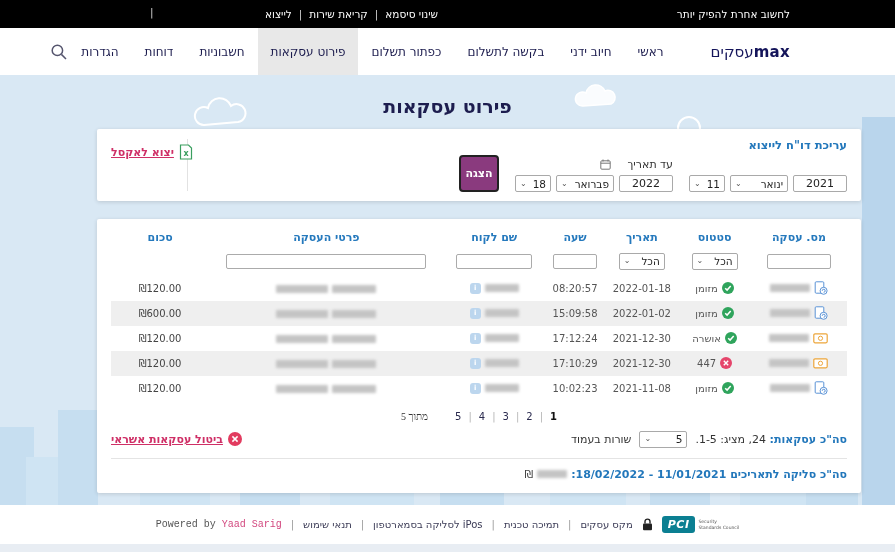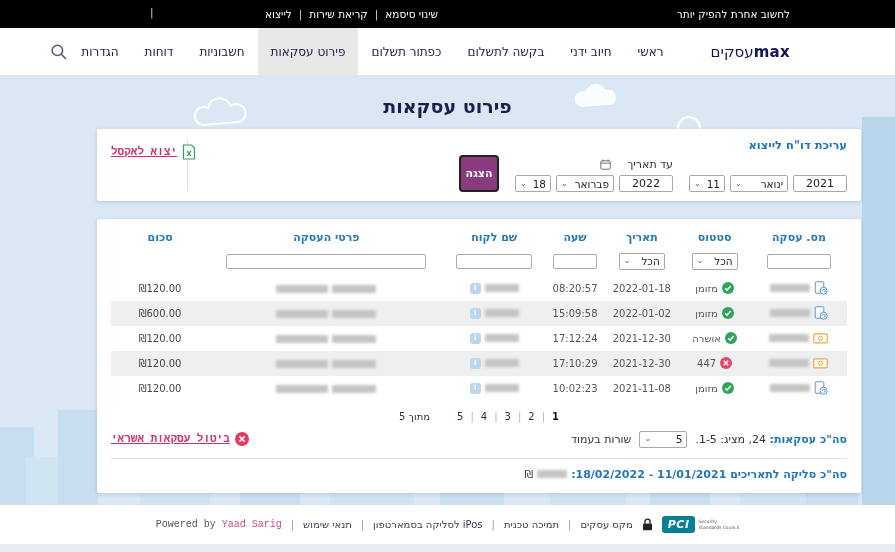--- a/index.html
+++ b/index.html
@@ -65,21 +65,21 @@
   .cellflex { display:inline-flex; align-items:center; gap:4px; vertical-align:middle; }
   .redact { display:inline-block; height:8px; background:#c4c4c4; border-radius:1px; filter:blur(1.6px); vertical-align:middle; }
   .rw40{width:40px;} .rw34{width:34px;} .rw44{width:44px;} .rw52{width:52px;} .rw30{width:30px;}
   .infic { display:inline-flex; align-items:center; justify-content:center; width:11px; height:11px; border-radius:3px;
            background:#bcd6ee; color:#fff; font-size:7px; font-weight:bold; }
   .amt { color:#444; }
 
   .pager { display:flex; justify-content:center; align-items:center; gap:7px; margin:10px 0 9px; font-size:10px; color:#2b2b4f; }
   .pager .cur { font-weight:bold; color:#111; }
   .pager .psep { color:#b5b5b5; }
-  .pager .of { margin-right:20px; color:#333; }
+  .pager .of { margin-right:20px; color:#333;font-family:Liberation Serif, serif; }
   .pg { cursor:pointer; }
 
   .sumrow { display:flex; justify-content:space-between; align-items:center; font-size:11px; color:#333; }
   .sum-right { display:flex; align-items:center; gap:8px; }
   .blue-b { color:#2277bb; font-weight:bold; }
   .cancel { display:flex; align-items:center; gap:5px; }
   .cancel a { color:#cf2f66; font-size:11px; font-weight:bold; }
   .hdiv { border:none; border-top:1px solid #e4e4e4; margin:10px 0 9px; }
   .clr { display:flex; align-items:center; gap:4px; font-size:11px; }
   .clr .cur-sym { color:#444; }
@@ -91,21 +91,21 @@
   .f-sep { color:#999; }
   .pci { display:flex; align-items:center; gap:3px; direction:ltr; }
   .pci-box { background:#0b7f92; color:#fff; font-weight:bold; font-style:italic; font-size:11px;
              padding:2px 6px; border-radius:3px; letter-spacing:.5px; }
   .pci-sub { font-size:4.5px; color:#555; line-height:1.2; }
   .powered { direction:ltr; color:#555;font-family:Liberation Mono, monospace; }
   .powered a { color:#d2477e; }
   .bottomstrip { height:8px; background:#e8edf3; }
 
   a { text-decoration:none; }
-  .u { text-decoration:underline;font-family:Liberation Mono, monospace; }
+  .u { text-decoration:underline; }
 </style>
 </head>
 <body>
 
 <div class="page">
 
   <div class="topbar">
     <span>לחשוב אחרת להפיק יותר</span>
     <span class="tb-stray">|</span>
     <span class="tb-links">

